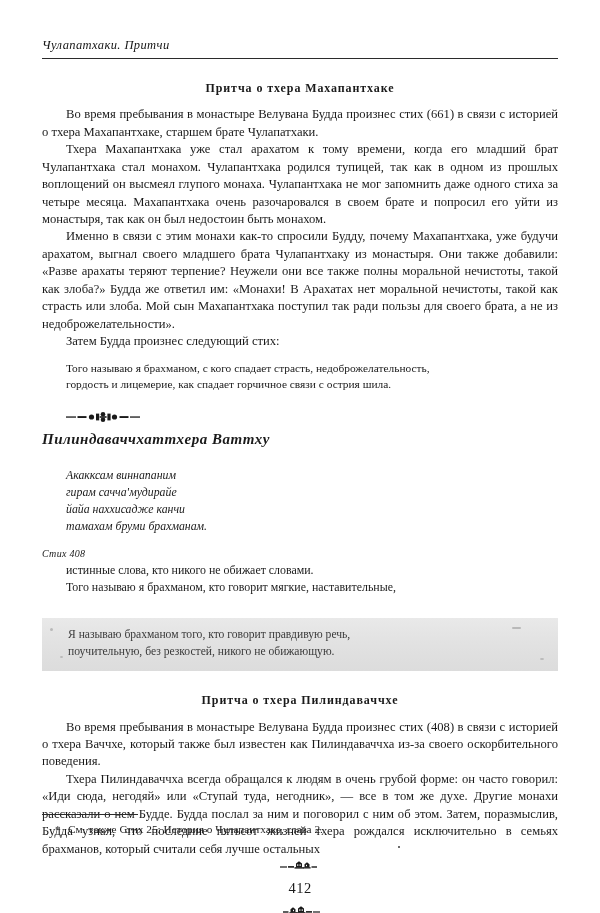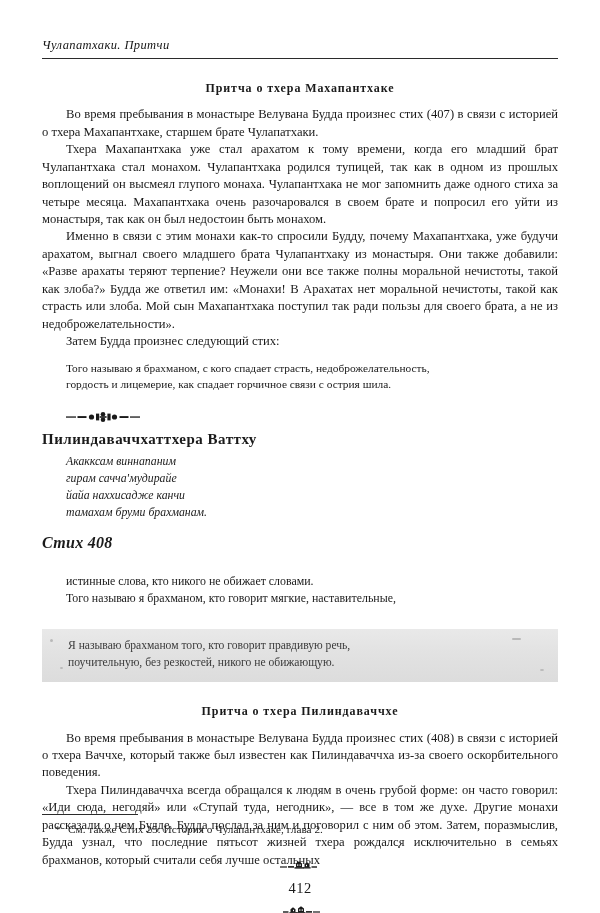--- a/index.html
+++ b/index.html
@@ -51,28 +51,29 @@
     font-size: 12px;
     font-weight: bold;
     text-align: center;
     margin: 22px 0 11px 0;
     letter-spacing: 0.9px;
     line-height: 1.2;
   }
   h2.pali-title {
     font-size: 15px;
     font-weight: bold;
-    margin: 7px 0 5px 0;
+    font-style: italic;
+    margin: 7px 0 19px 0;
     letter-spacing: 0.5px;
   }
   h3.stanza-title {
-    font-size: 16px;
-    font-weight: bold;
+    font-size: 10px;
+    font-weight: normal;
     font-style: italic;
-    margin: 13px 0 21px 0;
+    margin: 13px 0 3px 0;
     letter-spacing: 0.3px;
   }
 
   
   p.body {
     font-size: 12.6px;
     line-height: 1.385;
     text-align: justify;
     margin: 0;
     text-indent: 24px;
@@ -192,21 +193,21 @@
 
 <div class="page">
 
   <div class="content">
 
     <div class="runhead">Чулапатхаки. Притчи</div>
     <div class="runrule"></div>
 
     <h1 class="parable-title">Притча о тхера Махапантхаке</h1>
 
-    <p class="body">Во время пребывания в монастыре Велувана Будда произнес стих (407) в связи с историей о тхера Махапантхаке, старшем брате Чулапатхаки.</p>
+    <p class="body">Во время пребывания в монастыре Велувана Будда произнес стих (661) в связи с историей о тхера Махапантхаке, старшем брате Чулапатхаки.</p>
     <p class="body">Тхера Махапантхака уже стал арахатом к тому времени, когда его младший брат Чулапантхака стал монахом. Чулапантхака родился тупицей, так как в одном из прошлых воплощений он высмеял глупого монаха. Чулапантхака не мог запомнить даже одного стиха за четыре месяца. Махапантхака очень разочаровался в своем брате и попросил его уйти из монастыря, так как он был недостоин быть монахом.</p>
     <p class="body">Именно в связи с этим монахи как-то спросили Будду, почему Махапантхака, уже будучи арахатом, выгнал своего младшего брата Чулапантхаку из монастыря. Они также добавили: «Разве арахаты теряют терпение? Неужели они все также полны моральной нечистоты, такой как злоба?» Будда же ответил им: «Монахи! В Арахатах нет моральной нечистоты, такой как страсть или злоба. Мой сын Махапантхака поступил так ради пользы для своего брата, а не из недоброжелательности».</p>
     <p class="body">Затем Будда произнес следующий стих:</p>
 
     <div class="verse-block">
       <div>Того называю я брахманом, с кого спадает страсть, недоброжелательность,</div>
       <div>гордость и лицемерие, как спадает горчичное связи с острия шила.</div>
     </div>
 
     <div class="ornament">

